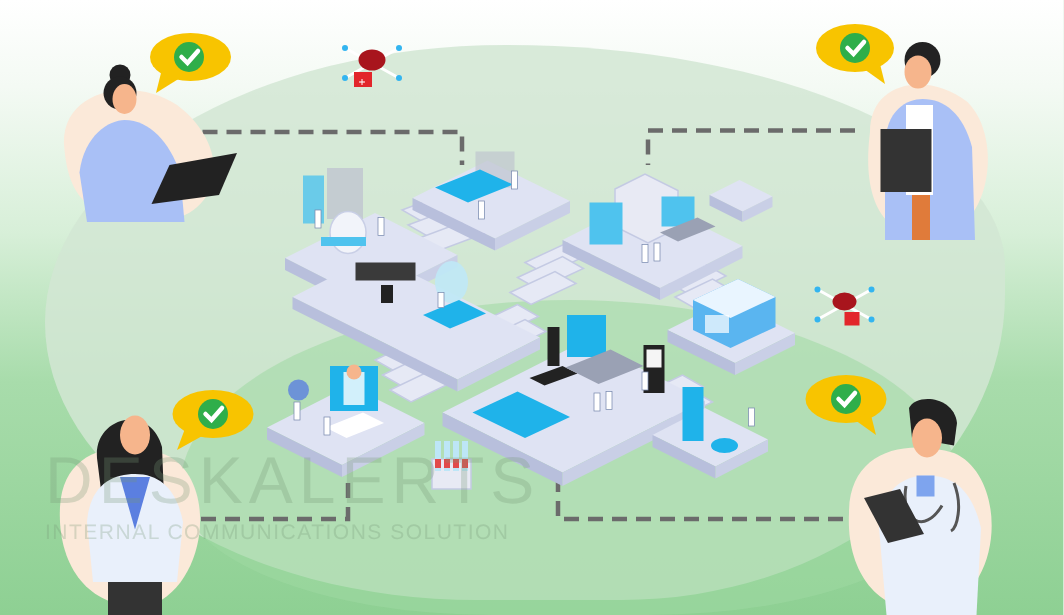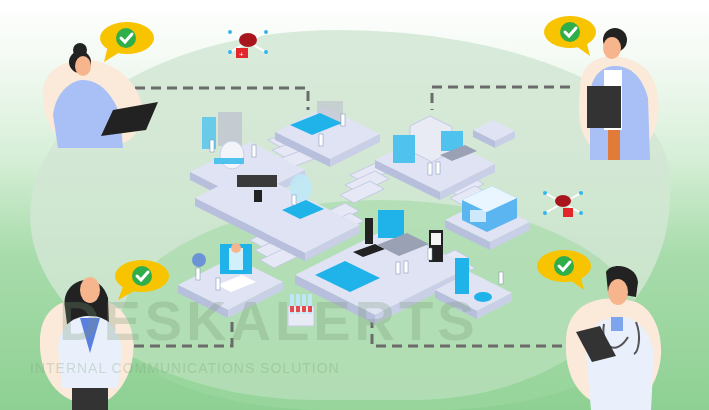--- a/index.html
+++ b/index.html
@@ -18,22 +18,22 @@
       position: absolute; left: 120px; top: 200px; width: 520px; height: 210px;
       background: #9fd8a3; opacity: .55; border-radius: 50% 50% 40% 40% / 60% 60% 40% 40%;
     }
     svg.layer { position: absolute; left: 0; top: 0; }
     .person { position: absolute; }
     .bubble { position: absolute; }
     .watermark {
       position: absolute; left: 30px; top: 296px; color: rgba(120,150,120,.28);
       font-family: "Liberation Sans", sans-serif; letter-spacing: 2px; pointer-events: none;
     }
-    .wm-big { font-size: 56px; font-weight: 700; line-height: 50px; letter-spacing: 4px; margin-left: 29px; }
-    .wm-small { font-size: 14px; margin-top: 14px; letter-spacing: 1px; }
+    .wm-big { font-size: 44px; font-weight: 400; line-height: 50px; letter-spacing: 4px; }
+    .wm-small { font-size: 14px; margin-top: 0; letter-spacing: 1px; }
   </style>
 </head>
 <body>
 
 <div id="scene">
   <div class="blob"></div>
   <div class="blob2"></div>
 
   <svg class="layer" width="709" height="410">
     <g stroke="#6b6b6b" stroke-width="3" stroke-dasharray="10,6" fill="none">

